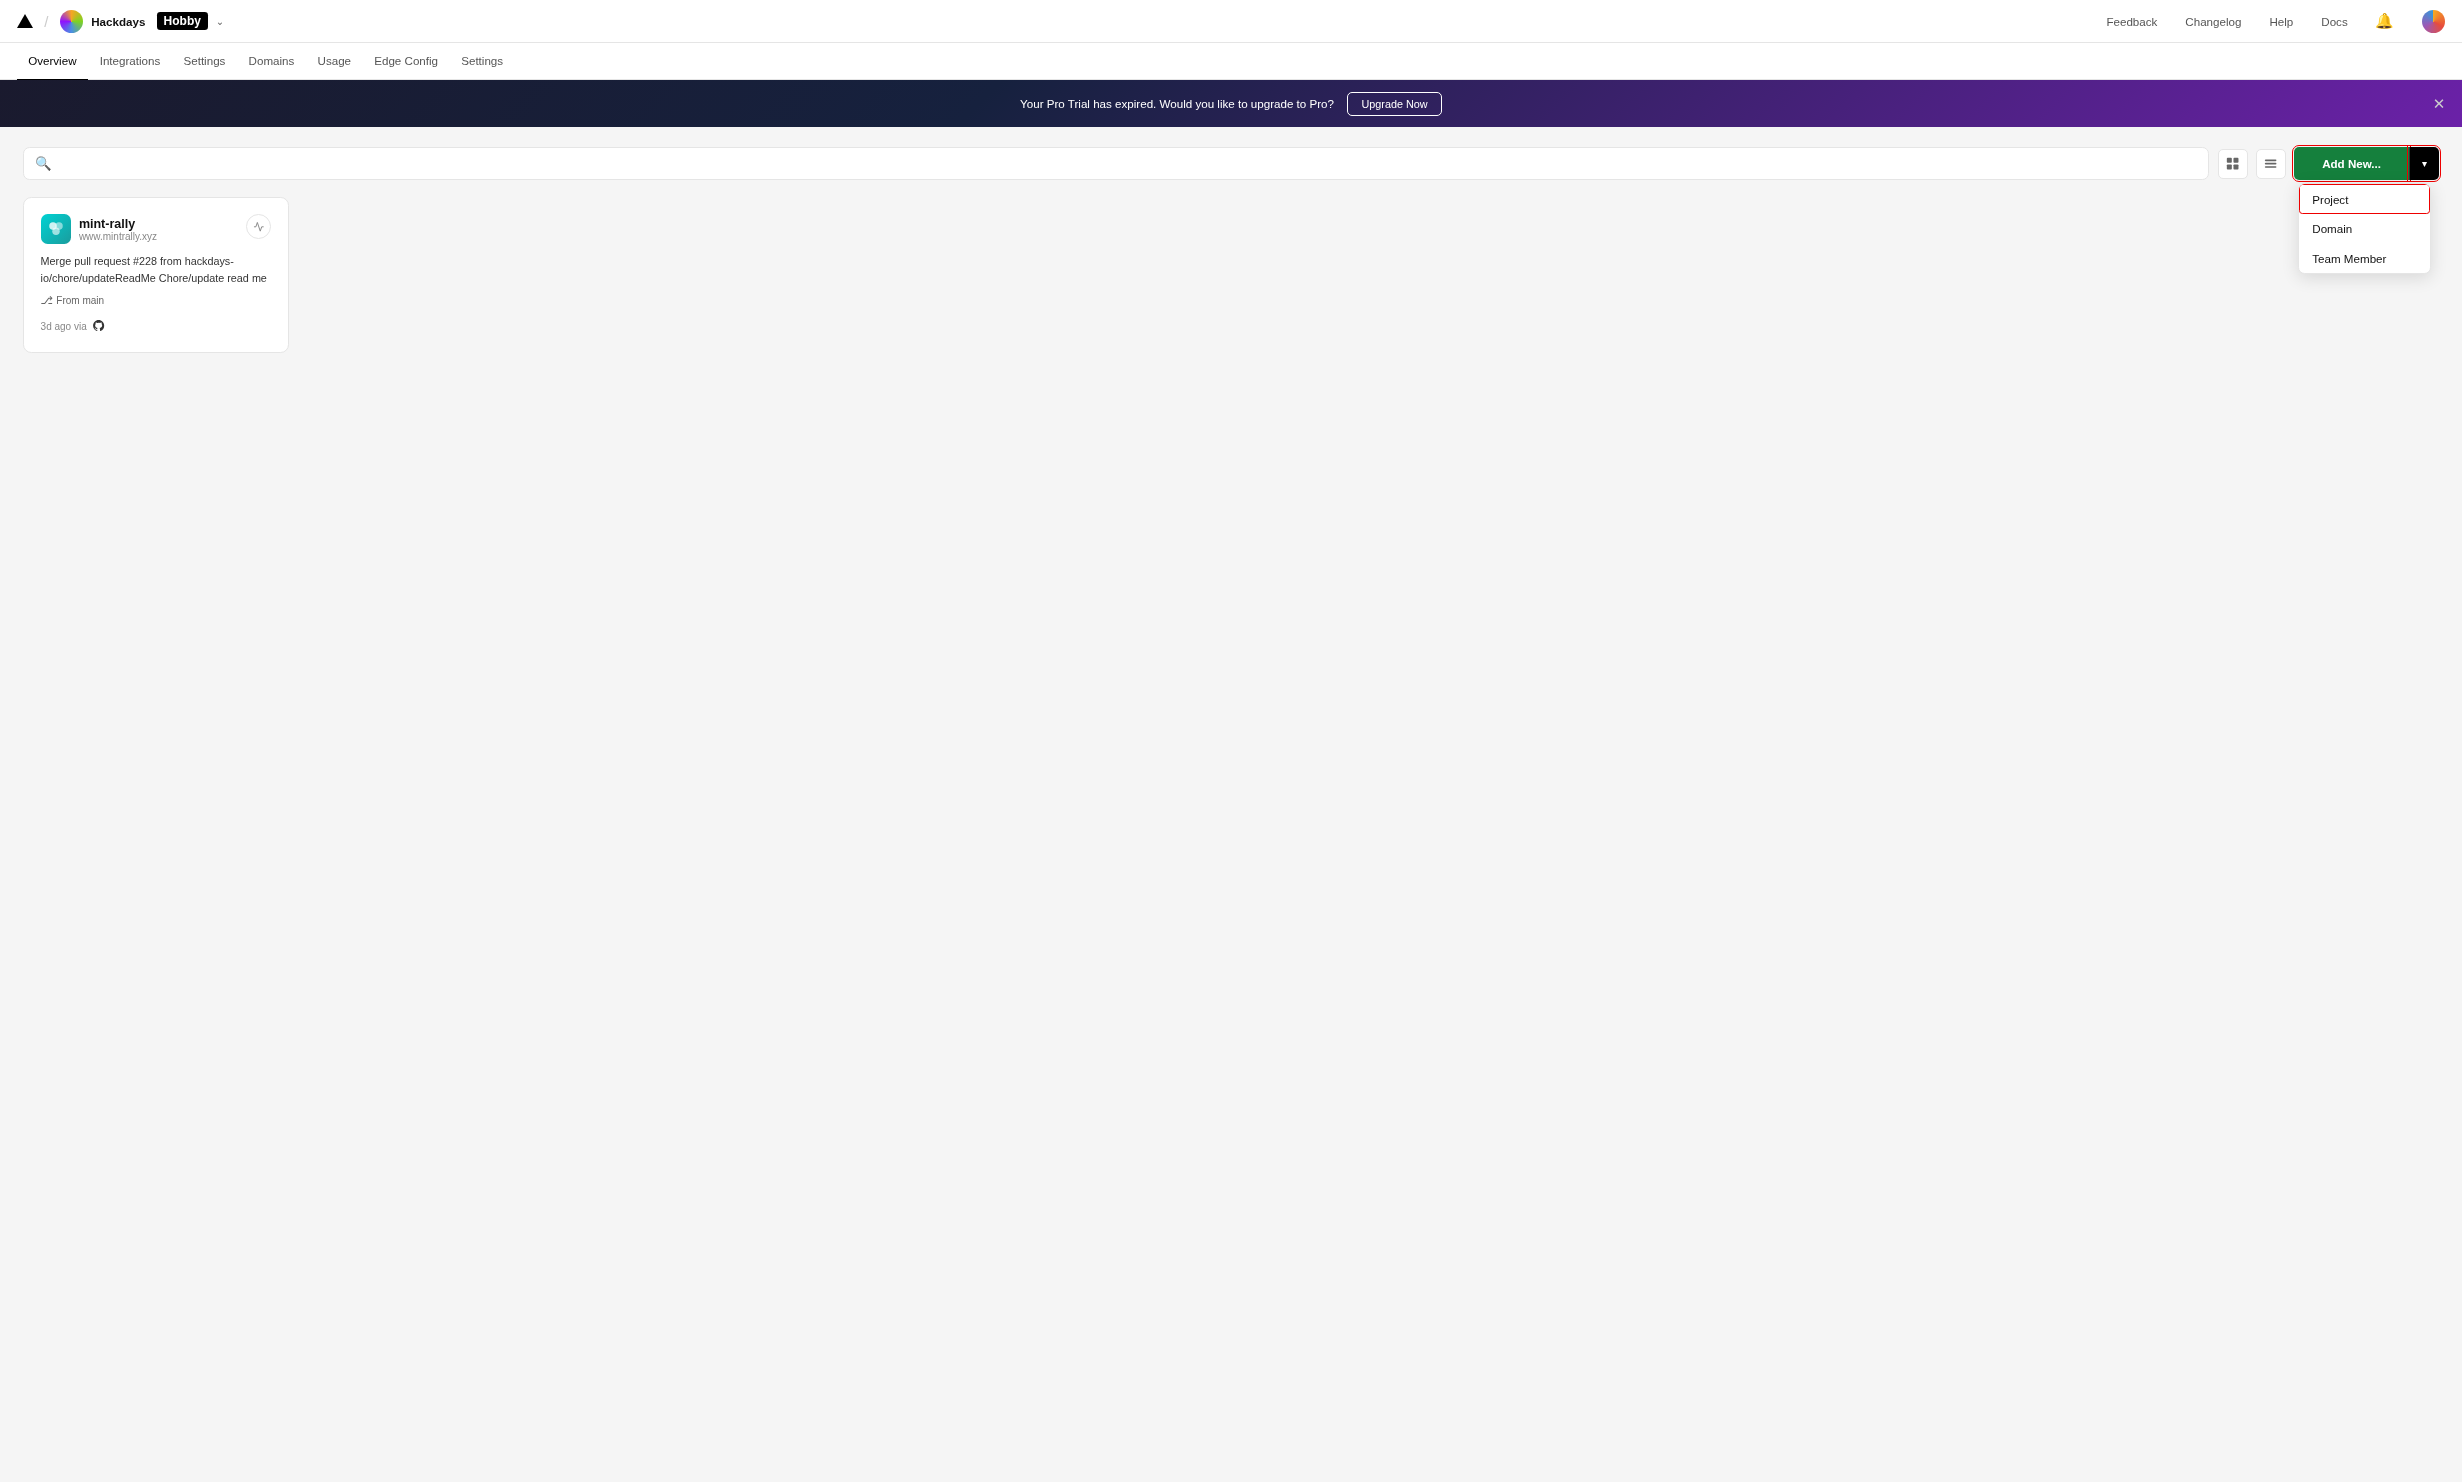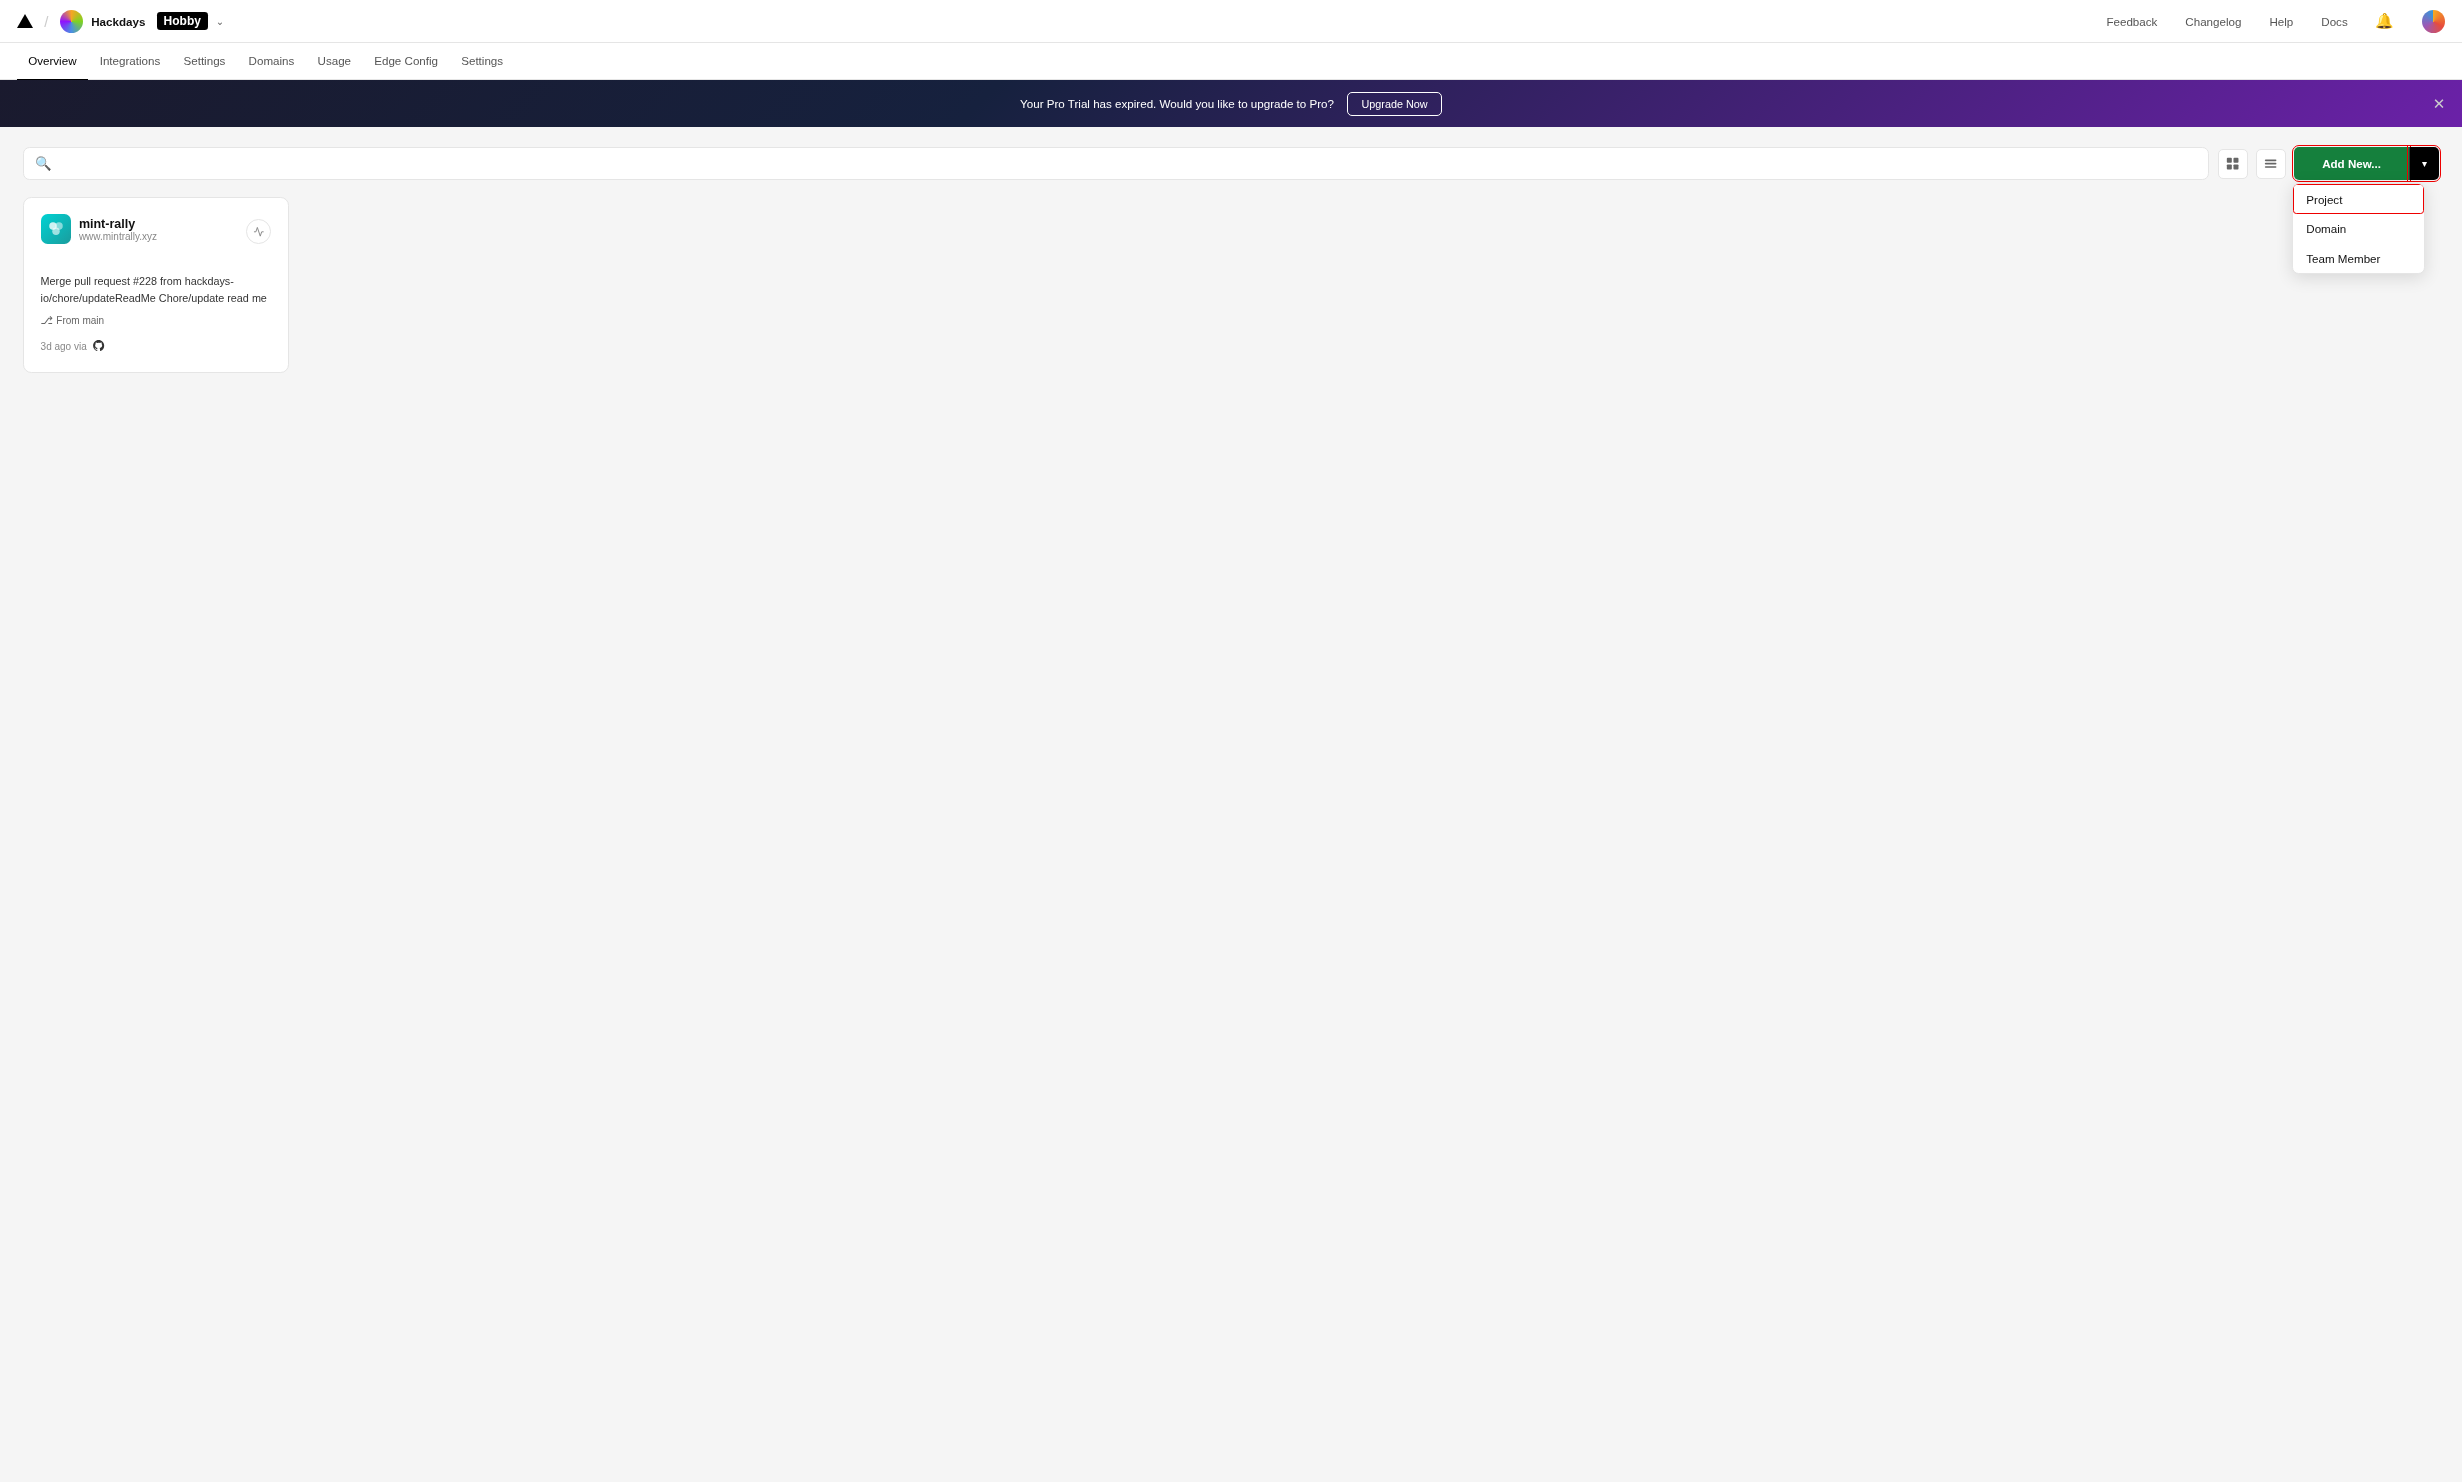--- a/index.html
+++ b/index.html
@@ -101,42 +101,42 @@
     }
     .add-new-chevron {
       background: #000; color: #fff; border: none; border-left: 0.8px solid #333;
       width: 30px; height: 33px; border-radius: 0 5px 5px 0;
       font-size: 10px; cursor: pointer; display: flex; align-items: center; justify-content: center;
       outline: 1.7px solid #e00; outline-offset: 1.7px;
     }
 
     
     .dropdown-menu {
-      position: absolute; top: calc(100% + 3.3px); right: 14px;
+      position: absolute; top: calc(100% + 3.3px); right: 8px;
       background: #fff; border: 0.8px solid #e5e5e5; border-radius: 6.6px;
       box-shadow: 0 3.3px 16.6px rgba(0,0,0,0.12);
       min-width: 133px; z-index: 100; overflow: hidden;
     }
     .dropdown-item {
       padding: 8.3px 13.3px; font-size: 11.6px; cursor: pointer; color: #111;
       display: block;
     }
     .dropdown-item.highlighted {
       background: #fff;
       outline: 1.7px solid #e00;
       outline-offset: -1.7px;
       border-radius: 3.3px;
     }
 
     
     .project-card {
       background: #fff; border: 0.8px solid #e5e5e5; border-radius: 8.3px;
       padding: 16.6px; width: 266px; position: relative;
     }
-    .project-header { display: flex; align-items: flex-end; justify-content: space-between; margin-bottom: 29px; }
+    .project-header { display: flex; align-items: flex-start; justify-content: space-between; margin-bottom: 9px; }
     .project-info { display: flex; align-items: center; gap: 8.3px; }
     .project-logo {
       width: 30px; height: 30px; border-radius: 6.6px;
       background: linear-gradient(135deg, #00d2d3, #1a9c9d);
       display: flex; align-items: center; justify-content: center;
       font-size: 15px; color: #fff;
     }
     .project-name { font-weight: 700; font-size: 12.5px; }
     .project-url { font-size: 10px; color: #888; }
     .activity-icon {

